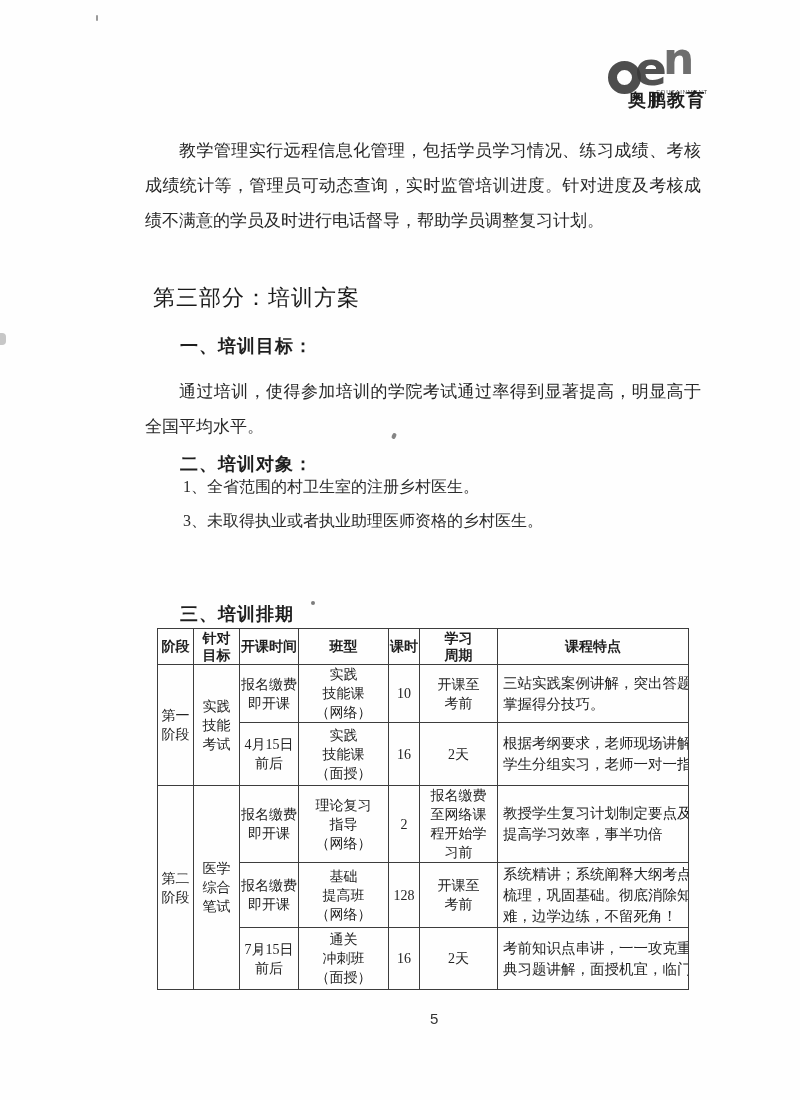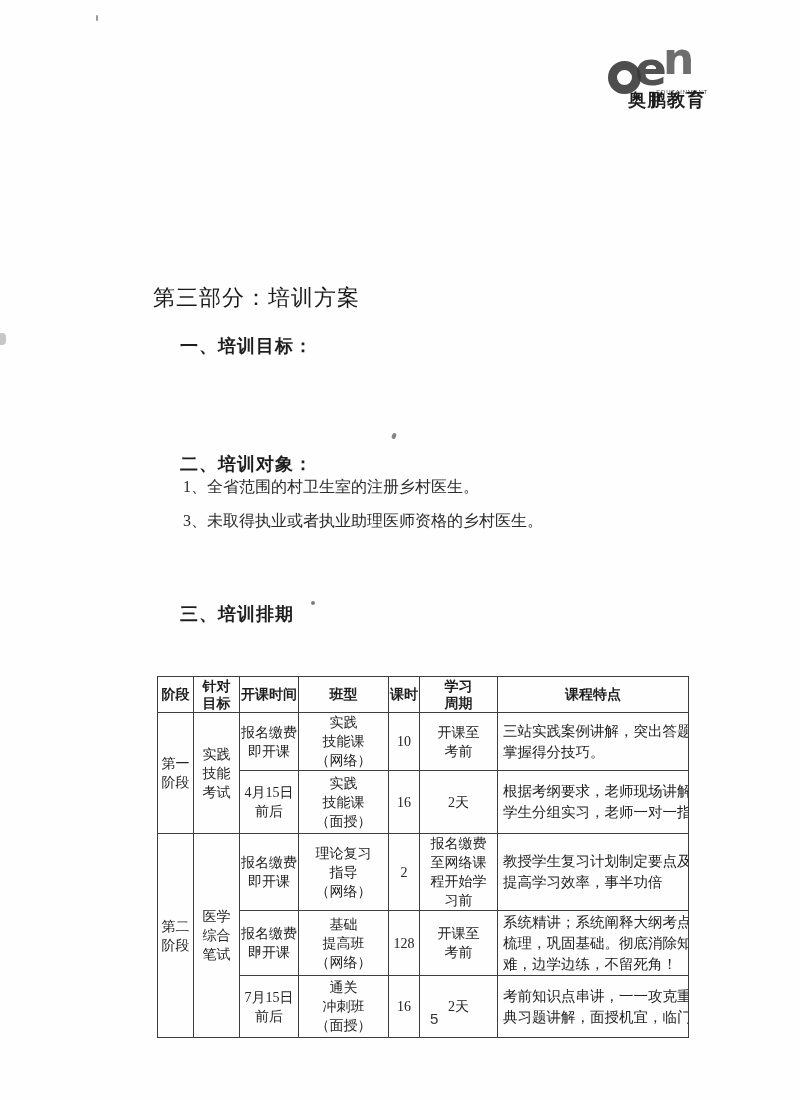--- a/index.html
+++ b/index.html
@@ -33,21 +33,21 @@
     font-size:18px;letter-spacing:1px;color:#1e1e1e;margin-left:28px;}
   #goal-heading{left:152px;top:319px;}
   #audience-heading{left:152px;top:437px;text-align:center;}
   #schedule-heading{left:152px;top:587px;font-family:Liberation Mono, monospace;}
   #audience-list{left:183px;top:470px;list-style:none;margin:0;padding:0;
     font-size:16px;color:#2b2b2b;}
   #audience-list li{line-height:34px;height:34px;}
 
   
   table.sched{position:absolute;left:157px;top:628px;border-collapse:collapse;
-    table-layout:fixed;width:531px;margin-top:48px;}
+    table-layout:fixed;width:531px;}
   .sched th,.sched td{border:1.6px solid #3d3d3d;padding:0;}
   .sched th{font-weight:bold;font-size:14px;color:#1f1f1f;
     text-align:center;vertical-align:middle;white-space:pre-line;line-height:17px;}
   .sched td{font-size:14px;color:#232323;text-align:center;vertical-align:middle;
     white-space:pre-line;line-height:19px;}
   .sched td.feat{text-align:left;white-space:pre;overflow:hidden;
     font-size:14.5px;line-height:21px;padding-left:5px;}
 
   
   .page-number{left:430px;top:1010px;font-family:"Liberation Sans",sans-serif;
@@ -67,24 +67,26 @@
 <div class="page">
 
   <div class="abs logo">
     <span class="logo-o"></span>
     <span class="logo-e">e</span>
     <span class="logo-n">n</span>
     <span class="logo-tagline">EDUTAINMENT</span>
     <span class="logo-name">奥鹏教育</span>
   </div>
 
+  <p class="abs para" id="intro">教学管理实行远程信息化管理，包括学员学习情况、练习成绩、考核成绩统计等，管理员可动态查询，实时监管培训进度。针对进度及考核成绩不满意的学员及时进行电话督导，帮助学员调整复习计划。</p>
 
   <h1 class="abs part-title">第三部分：培训方案</h1>
 
   <h2 class="abs sub-heading" id="goal-heading">一、培训目标：</h2>
+  <p class="abs para" id="goal-body">通过培训，使得参加培训的学院考试通过率得到显著提高，明显高于全国平均水平。</p>
 
   <h2 class="abs sub-heading" id="audience-heading">二、培训对象：</h2>
   <ul class="abs" id="audience-list">
     <li>1、全省范围的村卫生室的注册乡村医生。</li>
     <li>3、未取得执业或者执业助理医师资格的乡村医生。</li>
   </ul>
 
   <h2 class="abs sub-heading" id="schedule-heading">三、培训排期</h2>
 
   <table class="sched">

